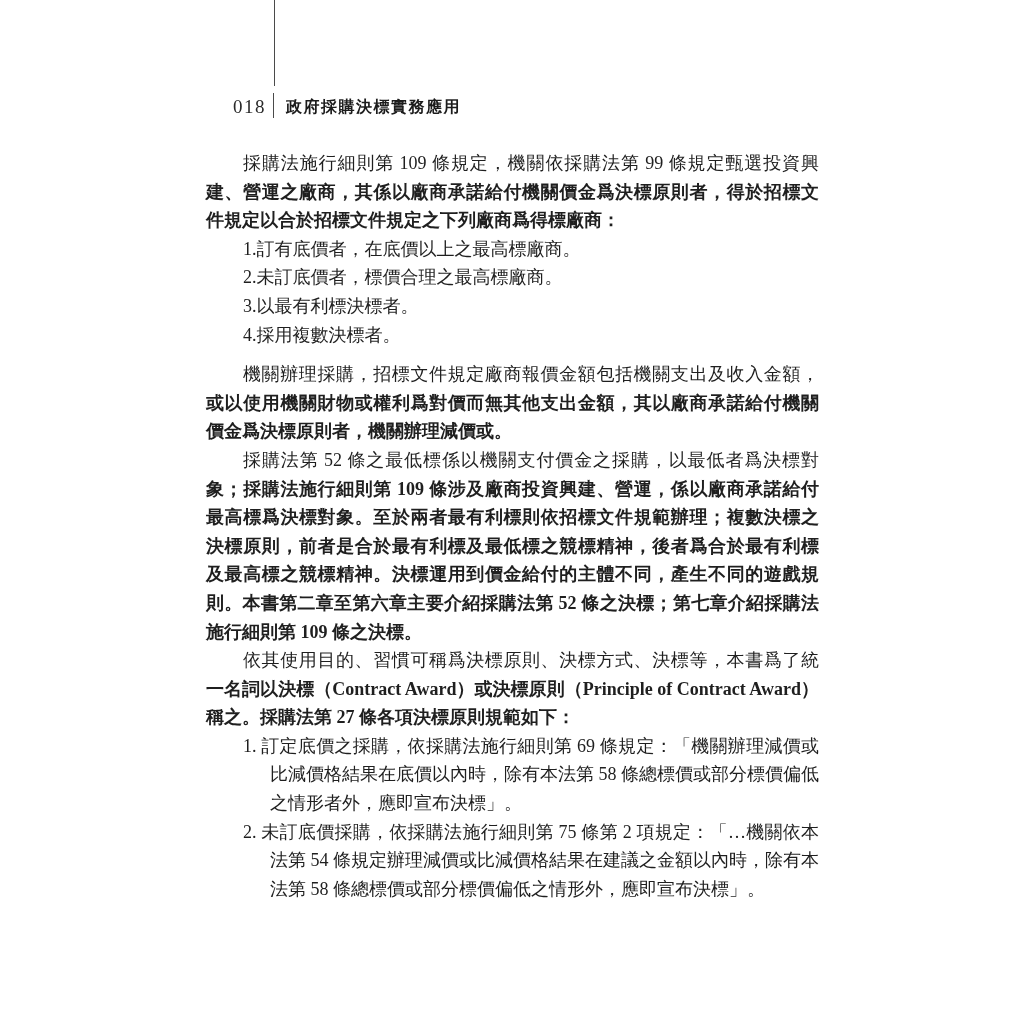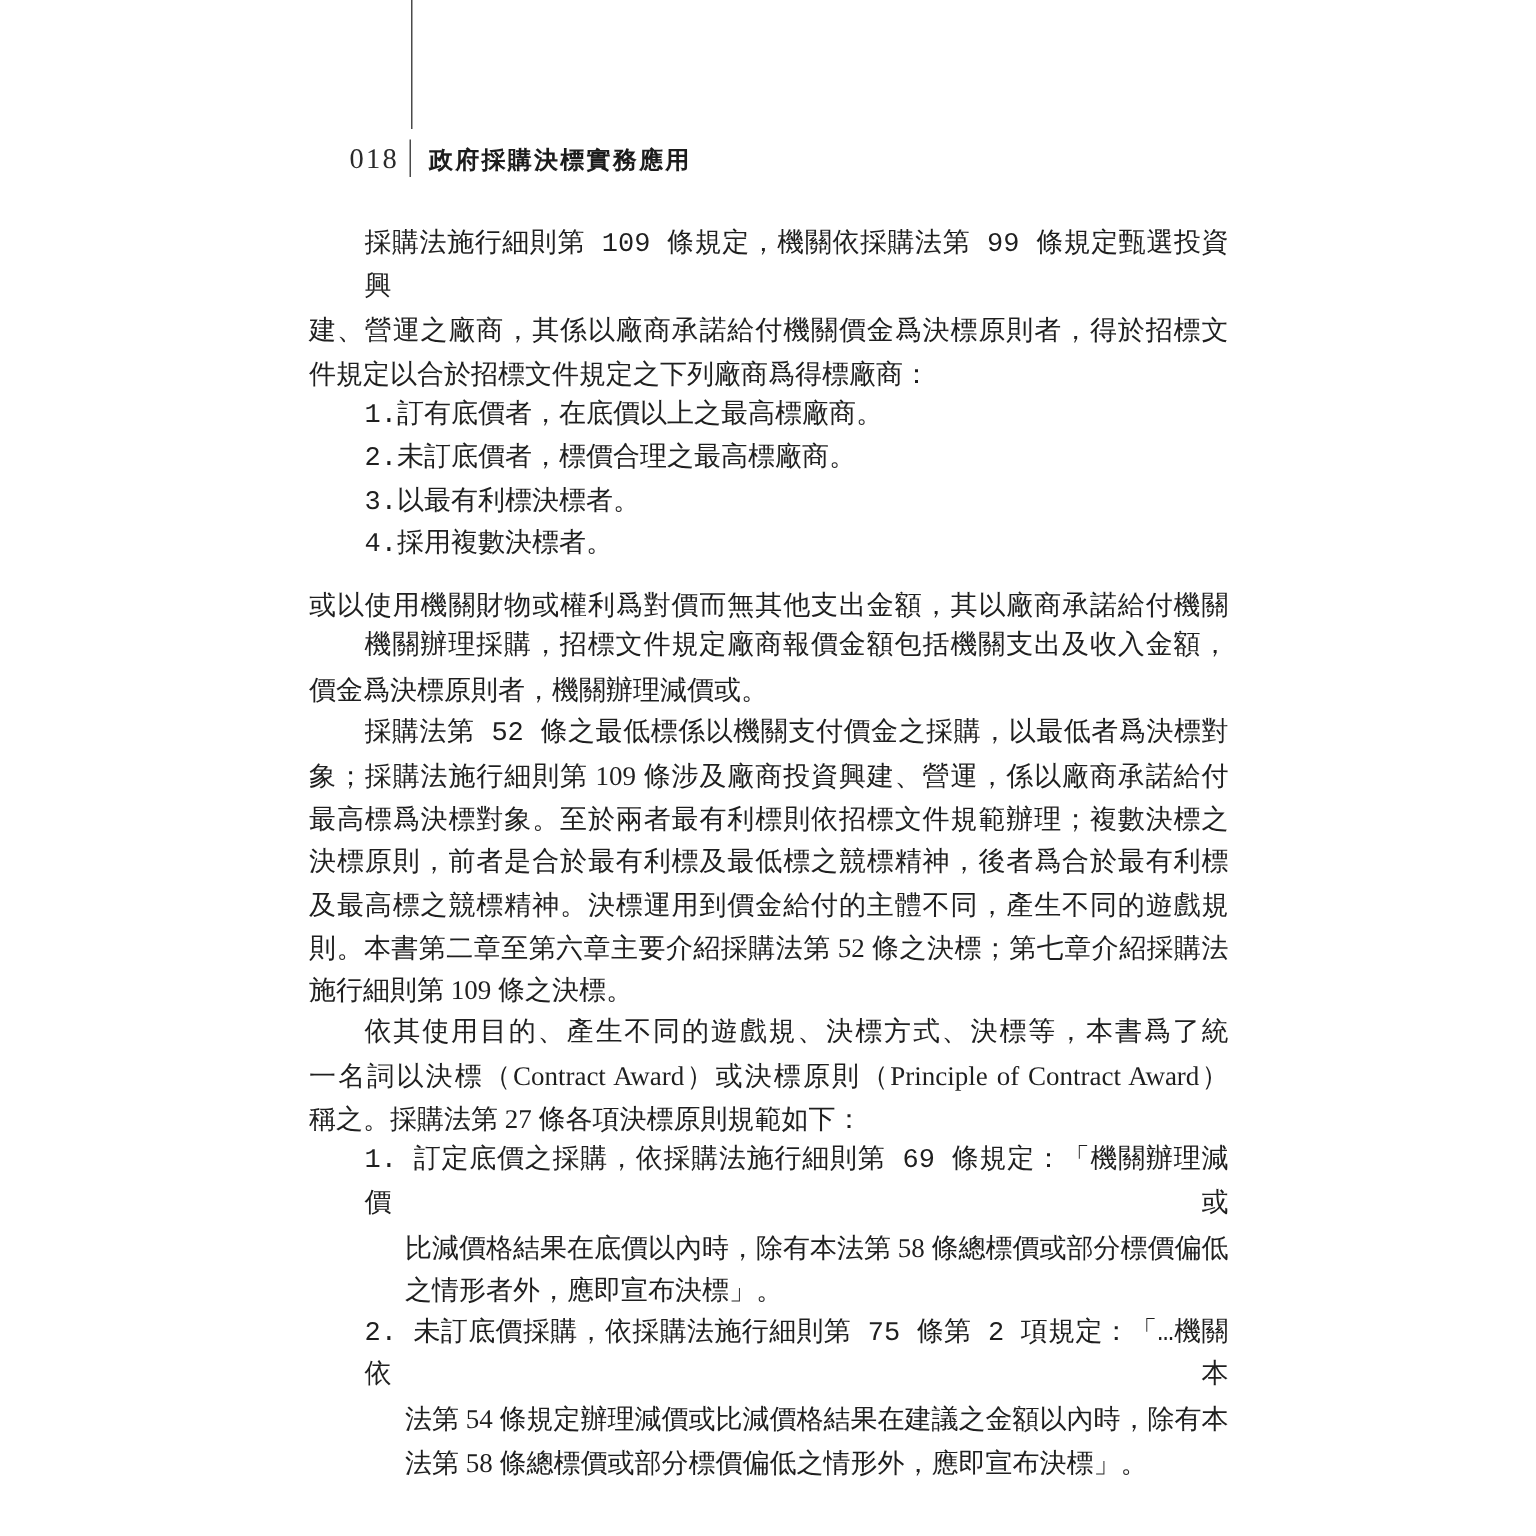--- a/index.html
+++ b/index.html
@@ -63,22 +63,22 @@
     line-height: 28.6px;
   }
   .block { margin: 0; }
   .block.gap { margin-top: 11px; }
   .line { white-space: nowrap; text-align: left; }
   .line.fill {
     white-space: normal;
     text-align: justify;
     text-align-last: justify;
   }
-  .ind-0 { padding-left: 0; }
-  .ind-2 { padding-left: 37px; font-family: Liberation Mono, monospace; }
+  .ind-0 { padding-left: 0; font-weight: bold; }
+  .ind-2 { padding-left: 37px; }
   .ind-h { padding-left: 64px; }
 </style>
 </head>
 <body>
 
 <div class="top-rule"></div>
 
 <div class="running-header">
   <span class="page-number">018</span>
   <span class="header-divider"></span>
@@ -91,35 +91,35 @@
       <div class="line ind-0 fill">建、營運之廠商，其係以廠商承諾給付機關價金爲決標原則者，得於招標文</div>
       <div class="line ind-0">件規定以合於招標文件規定之下列廠商爲得標廠商：</div>
     </div>
     <div class="block">
       <div class="line ind-2">1.訂有底價者，在底價以上之最高標廠商。</div>
       <div class="line ind-2">2.未訂底價者，標價合理之最高標廠商。</div>
       <div class="line ind-2">3.以最有利標決標者。</div>
       <div class="line ind-2">4.採用複數決標者。</div>
     </div>
     <div class="block gap">
+      <div class="line ind-2 fill">機關辦理採購，招標文件規定廠商報價金額包括機關支出及收入金額，</div>
       <div class="line ind-0 fill">或以使用機關財物或權利爲對價而無其他支出金額，其以廠商承諾給付機關</div>
-      <div class="line ind-2 fill">機關辦理採購，招標文件規定廠商報價金額包括機關支出及收入金額，</div>
       <div class="line ind-0">價金爲決標原則者，機關辦理減價或。</div>
     </div>
     <div class="block">
       <div class="line ind-2 fill">採購法第 52 條之最低標係以機關支付價金之採購，以最低者爲決標對</div>
       <div class="line ind-0 fill">象；採購法施行細則第 109 條涉及廠商投資興建、營運，係以廠商承諾給付</div>
       <div class="line ind-0 fill">最高標爲決標對象。至於兩者最有利標則依招標文件規範辦理；複數決標之</div>
       <div class="line ind-0 fill">決標原則，前者是合於最有利標及最低標之競標精神，後者爲合於最有利標</div>
       <div class="line ind-0 fill">及最高標之競標精神。決標運用到價金給付的主體不同，產生不同的遊戲規</div>
       <div class="line ind-0 fill">則。本書第二章至第六章主要介紹採購法第 52 條之決標；第七章介紹採購法</div>
       <div class="line ind-0">施行細則第 109 條之決標。</div>
     </div>
     <div class="block">
-      <div class="line ind-2 fill">依其使用目的、產生不同的遊戲規、決標方式、決標等，本書爲了統</div>
+      <div class="line ind-2 fill">依其使用目的、習慣可稱爲決標原則、決標方式、決標等，本書爲了統</div>
       <div class="line ind-0 fill">一名詞以決標（Contract Award）或決標原則（Principle of Contract Award）</div>
       <div class="line ind-0">稱之。採購法第 27 條各項決標原則規範如下：</div>
     </div>
     <div class="block">
       <div class="line ind-2 fill">1. 訂定底價之採購，依採購法施行細則第 69 條規定：「機關辦理減價或</div>
       <div class="line ind-h fill">比減價格結果在底價以內時，除有本法第 58 條總標價或部分標價偏低</div>
       <div class="line ind-h">之情形者外，應即宣布決標」。</div>
       <div class="line ind-2 fill">2. 未訂底價採購，依採購法施行細則第 75 條第 2 項規定：「…機關依本</div>
       <div class="line ind-h fill">法第 54 條規定辦理減價或比減價格結果在建議之金額以內時，除有本</div>
       <div class="line ind-h">法第 58 條總標價或部分標價偏低之情形外，應即宣布決標」。</div>

